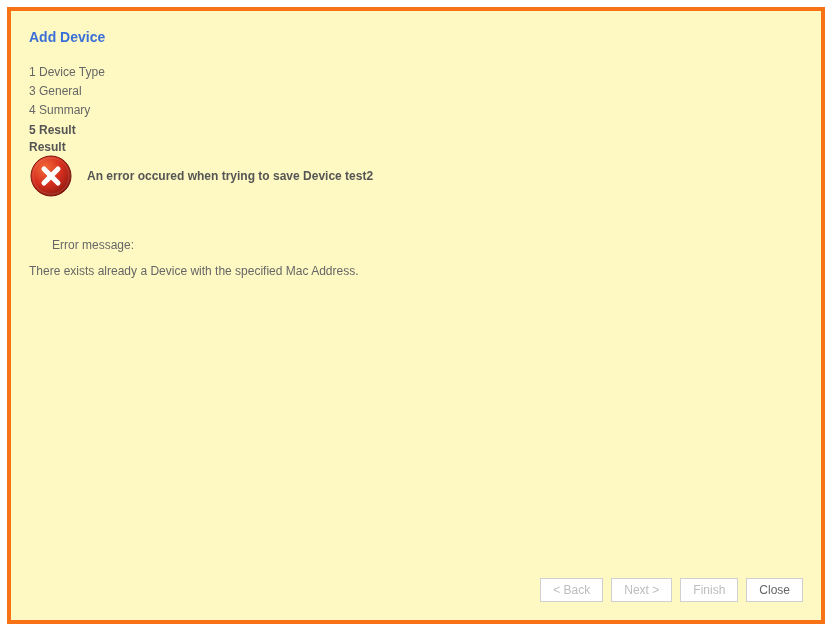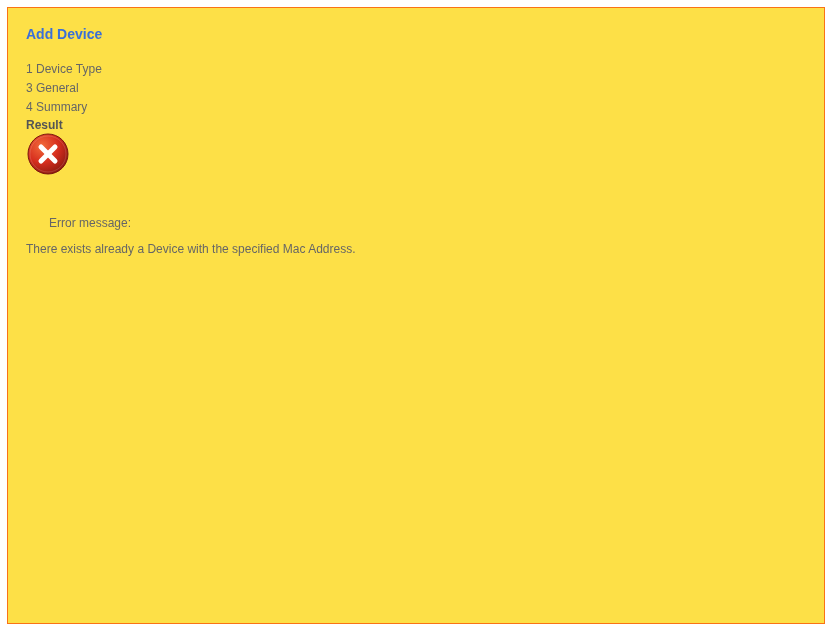--- a/index.html
+++ b/index.html
@@ -6,26 +6,26 @@
     body {
       font-family: Verdana, Geneva, sans-serif;
       font-size: 12px;
       color: #666;
       background: #fff;
       width: 832px;
       height: 631px;
       overflow: hidden;
     }
     .dialog {
-      border: 1px solid #f97316;
+      border: 4px solid #f97316;
       width: 818px;
       height: 617px;
       margin: 7px;
       position: relative;
-      background: #fde047;
+      background: #fef9c3;
     }
     .title {
       color: #3a6fd8;
       font-weight: bold;
       font-size: 14px;
       padding: 18px 0 0 18px;
     }
     .content-wrap {
       display: flex;
       align-items: flex-start;
@@ -104,20 +104,21 @@
 <body>
 
 <div class="dialog">
   <div class="title">Add Device</div>
 
   <div class="content-wrap">
     <ul class="steps">
       <li>1 Device Type</li>
       <li>3 General</li>
       <li>4 Summary</li>
+      <li class="active">5 Result</li>
     </ul>
 
     <div class="main">
       <div class="section-title">Result</div>
 
       <div class="error-row">
         <div class="error-icon-wrap">
           <svg viewBox="0 0 44 44" width="44" height="44">
             <defs>
               <radialGradient id="g1" cx="35%" cy="30%" r="75%">
@@ -127,20 +128,27 @@
               </radialGradient>
             </defs>
             <circle cx="22" cy="22" r="20" fill="url(#g1)" stroke="#7a170e" stroke-width="1"></circle>
             <circle cx="22" cy="22" r="18" fill="none" stroke="#ffffff" stroke-opacity="0.15" stroke-width="1"></circle>
             <g stroke="#ffffff" stroke-width="5" stroke-linecap="round">
               <line x1="15" y1="15" x2="29" y2="29"></line>
               <line x1="29" y1="15" x2="15" y2="29"></line>
             </g>
           </svg>
         </div>
+        <div class="error-heading">An error occured when trying to save Device test2</div>
       </div>
 
       <div class="err-label">Error message:</div>
       <div class="err-detail">There exists already a Device with the specified Mac Address.</div>
     </div>
   </div>
 
+  <div class="button-bar">
+    <button class="btn" disabled="">&lt; Back</button>
+    <button class="btn" disabled="">Next &gt;</button>
+    <button class="btn" disabled="">Finish</button>
+    <button class="btn">Close</button>
+  </div>
 </div>
 
 </body></html>

